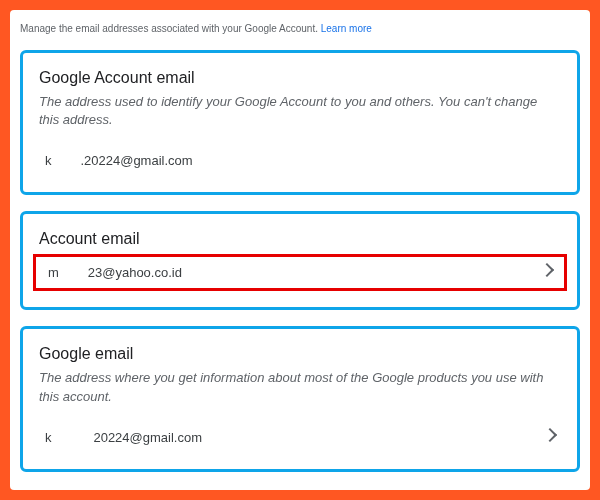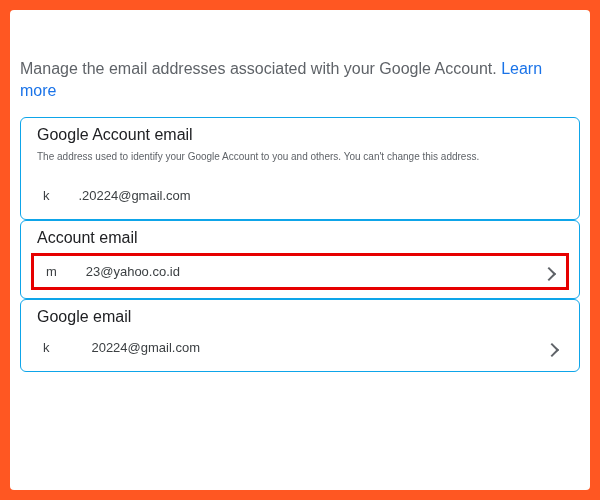--- a/index.html
+++ b/index.html
@@ -12,51 +12,51 @@
     }
     .container {
       background: #fff;
       width: 100%;
       height: 100%;
       border-radius: 4px;
       padding: 12px 10px;
       overflow: hidden;
     }
     .intro {
-      font-size: 16px;
+      font-size: 10px;
       color: #5f6368;
       margin-bottom: 14px;
       line-height: 1.4;
-      margin-top: 36px;
     }
     .intro a {
       color: #1a73e8;
       text-decoration: none;
     }
     .card {
-      border: 1px solid #0ea5e9;
+      border: 3px solid #0ea5e9;
       border-radius: 6px;
-      padding: 8px 16px;
-      margin-bottom: 0;
+      padding: 16px 16px;
+      margin-bottom: 16px;
     }
     .card-title {
       font-size: 16px;
       font-weight: 500;
       color: #202124;
       margin-bottom: 6px;
     }
     .card-desc {
-      font-size: 10px;
+      font-size: 13px;
       color: #5f6368;
       margin-bottom: 16px;
       line-height: 1.4;
+      font-style: italic;
     }
     .row {
       display: flex;
-      align-items: flex-end;
+      align-items: flex-start;
       justify-content: space-between;
       font-size: 13px;
       color: #3c4043;
       padding: 8px 6px;
       position: relative;
     }
     .row.clickable { cursor: pointer; }
     .row.highlighted {
       border: 3px solid #e60000;
       margin: 0 -6px;
@@ -97,20 +97,21 @@
     <div class="row clickable highlighted">
       <span class="email-text">
         <span>m</span><span class="mask">urnia</span><span>23@yahoo.co.id</span>
       </span>
       <span class="chevron"></span>
     </div>
   </div>
 
   <div class="card">
     <div class="card-title">Google email</div>
+    <div class="card-desc">The address where you get information about most of the Google products you use with this account.</div>
     <div class="row clickable">
       <span class="email-text">
         <span>k</span><span class="mask">contact</span><span>20224@gmail.com</span>
       </span>
       <span class="chevron"></span>
     </div>
   </div>
 
 </div>
 

